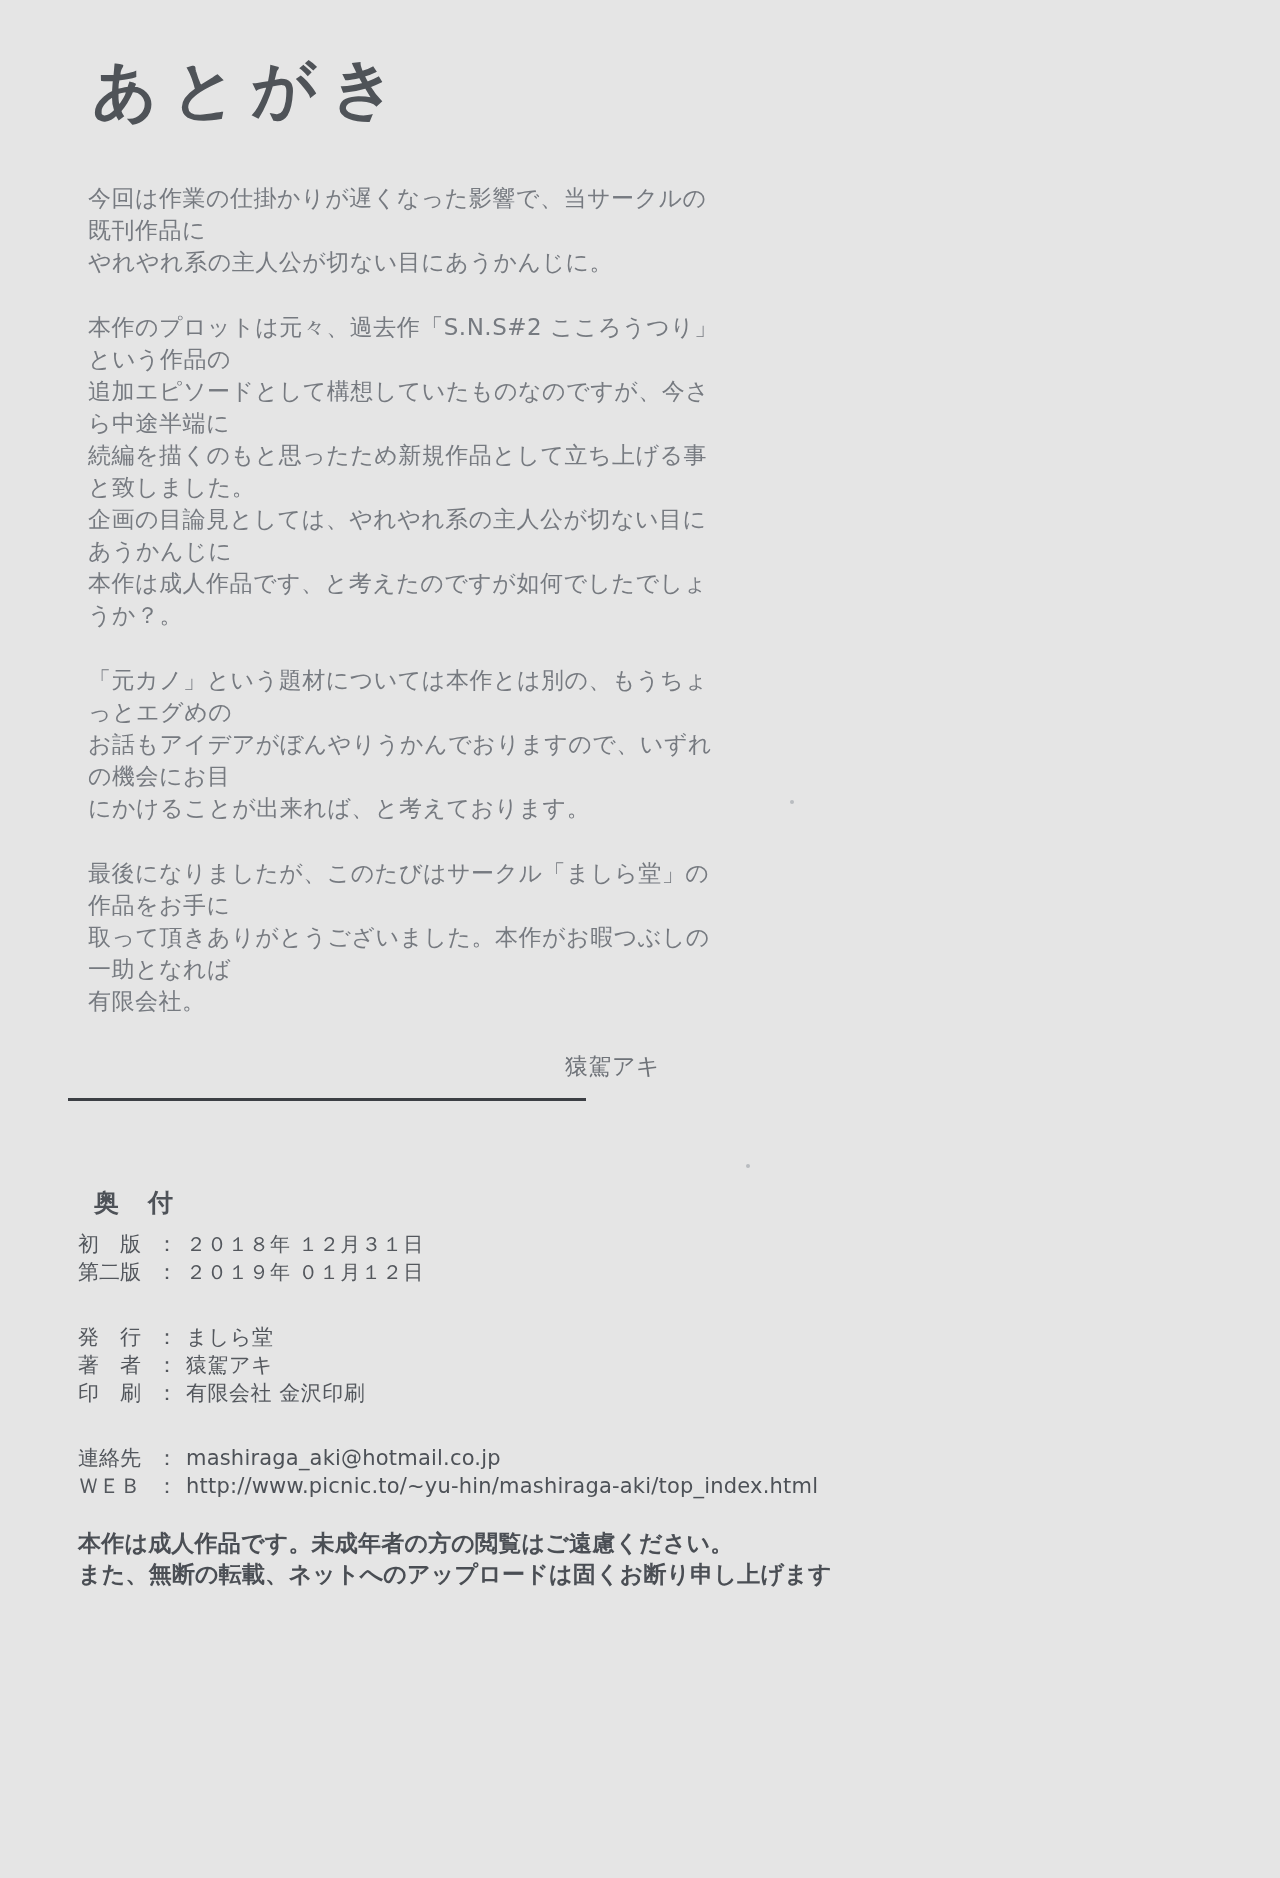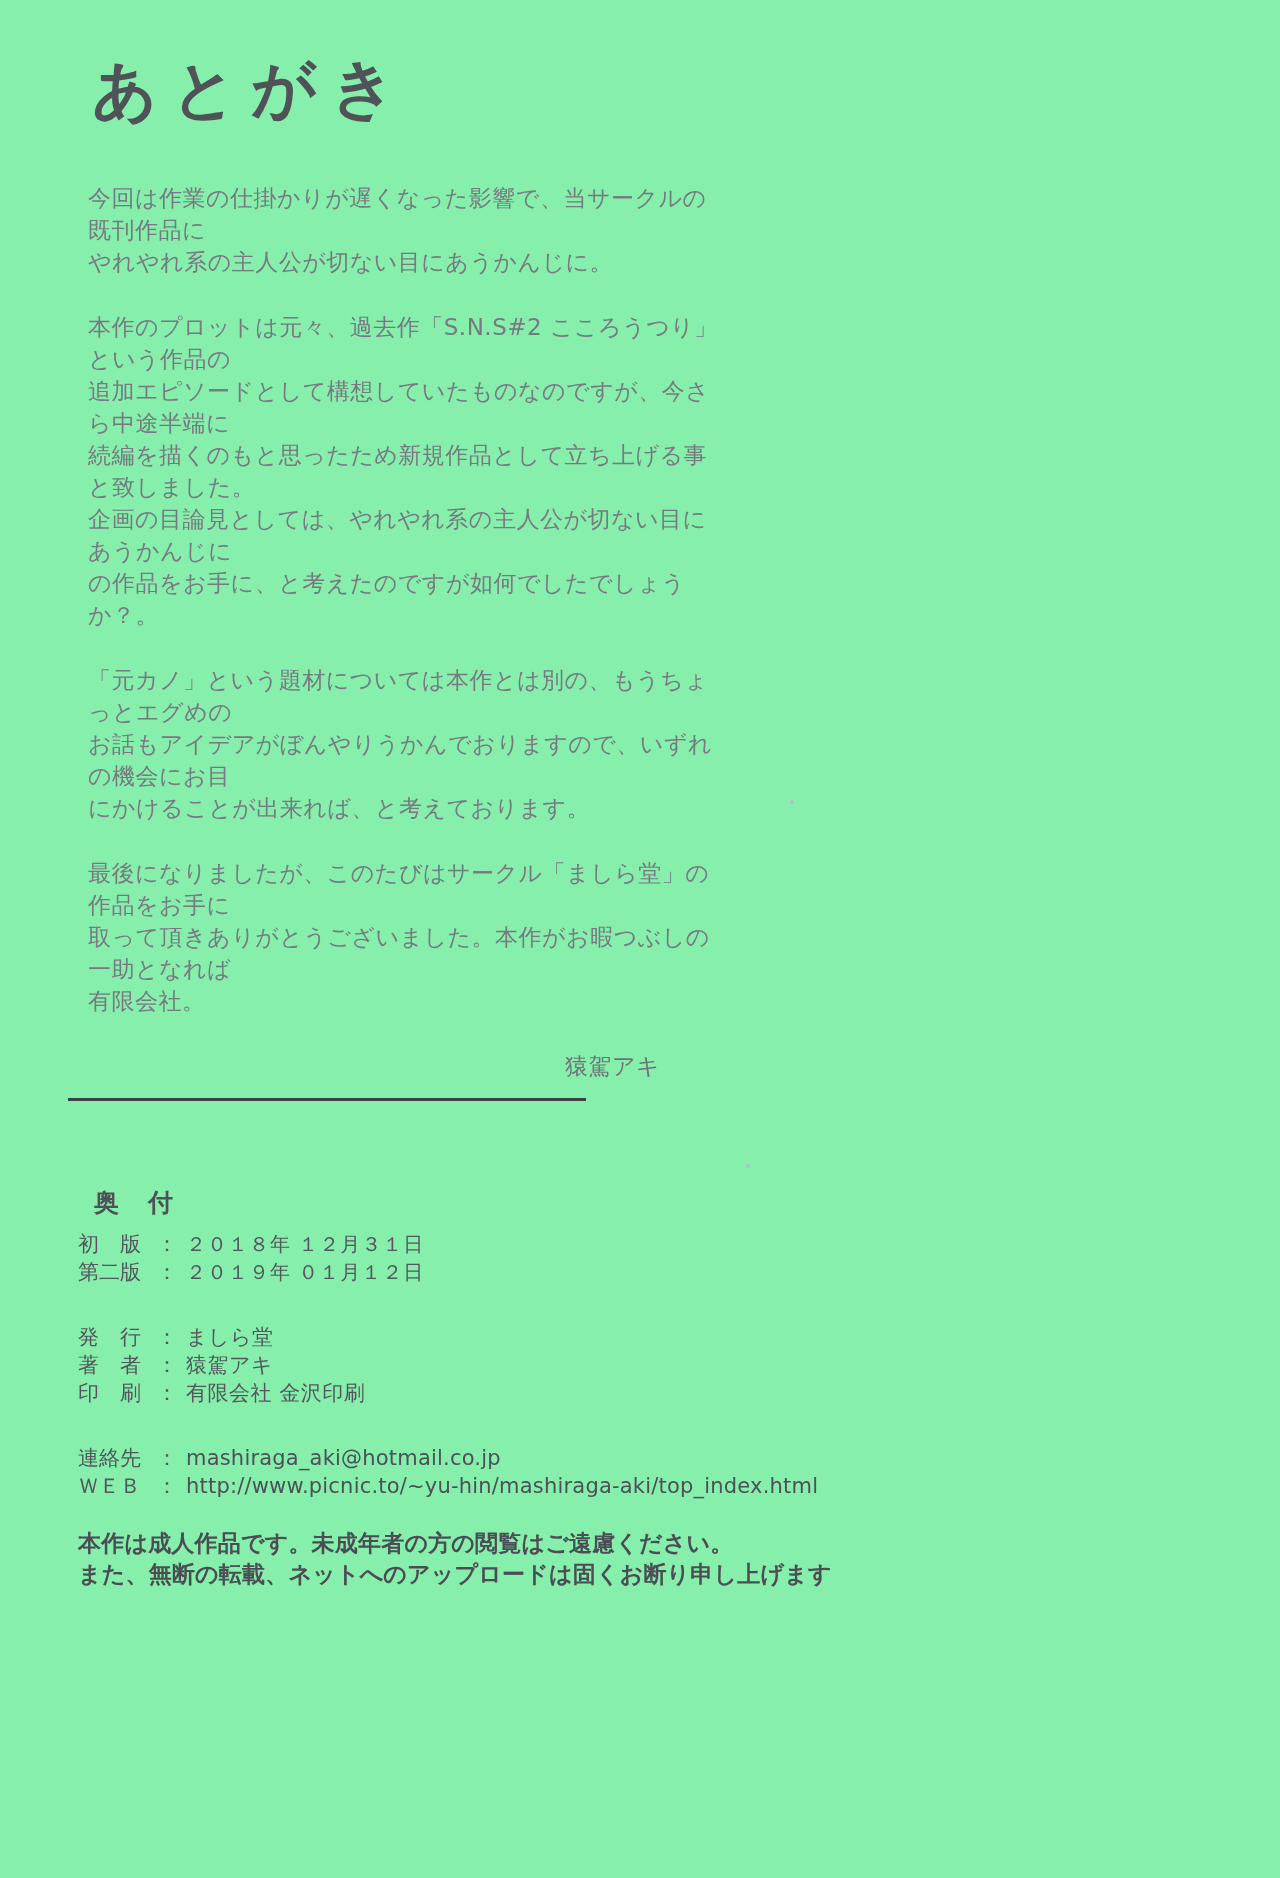--- a/index.html
+++ b/index.html
@@ -4,21 +4,21 @@
 <style>
   html, body {
     margin: 0;
     padding: 0;
     background: #ffffff;
   }
   .page {
     position: relative;
     width: 1280px;
     height: 1878px;
-    background: #86efac;
+    background: #e5e5e5;
     overflow: hidden;
     font-family: "DejaVu Sans", "Liberation Sans", sans-serif;
   }
 
   
   .title {
     position: absolute;
     top: 46px;
     left: 92px;
     margin: 0;
@@ -127,21 +127,21 @@
   <div class="afterword">
     <p class="para">
       <span class="line">今回は作業の仕掛かりが遅くなった影響で、当サークルの既刊作品に</span>
       <span class="line">やれやれ系の主人公が切ない目にあうかんじに。</span>
     </p>
     <p class="para">
       <span class="line">本作のプロットは元々、過去作「S.N.S#2 こころうつり」という作品の</span>
       <span class="line">追加エピソードとして構想していたものなのですが、今さら中途半端に</span>
       <span class="line">続編を描くのもと思ったため新規作品として立ち上げる事と致しました。</span>
       <span class="line">企画の目論見としては、やれやれ系の主人公が切ない目にあうかんじに</span>
-      <span class="line">の作品をお手に、と考えたのですが如何でしたでしょうか？。</span>
+      <span class="line">本作は成人作品です、と考えたのですが如何でしたでしょうか？。</span>
     </p>
     <p class="para">
       <span class="line">「元カノ」という題材については本作とは別の、もうちょっとエグめの</span>
       <span class="line">お話もアイデアがぼんやりうかんでおりますので、いずれの機会にお目</span>
       <span class="line">にかけることが出来れば、と考えております。</span>
     </p>
     <p class="para">
       <span class="line">最後になりましたが、このたびはサークル「ましら堂」の作品をお手に</span>
       <span class="line">取って頂きありがとうございました。本作がお暇つぶしの一助となれば</span>
       <span class="line">有限会社。</span>

